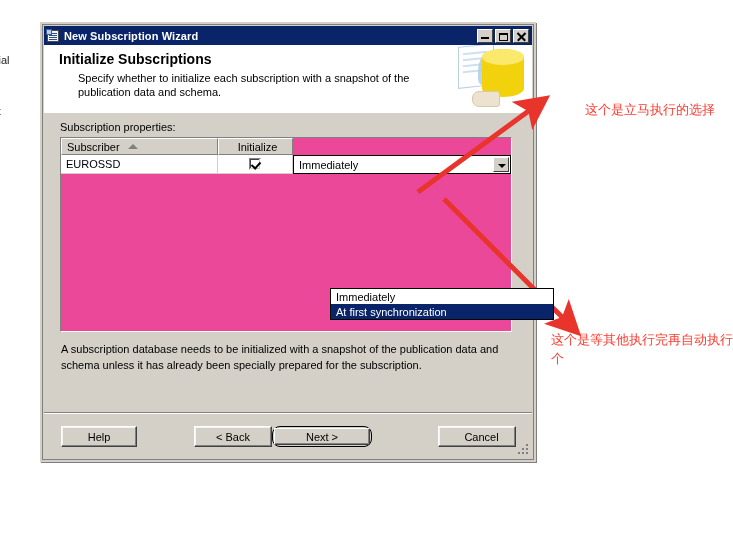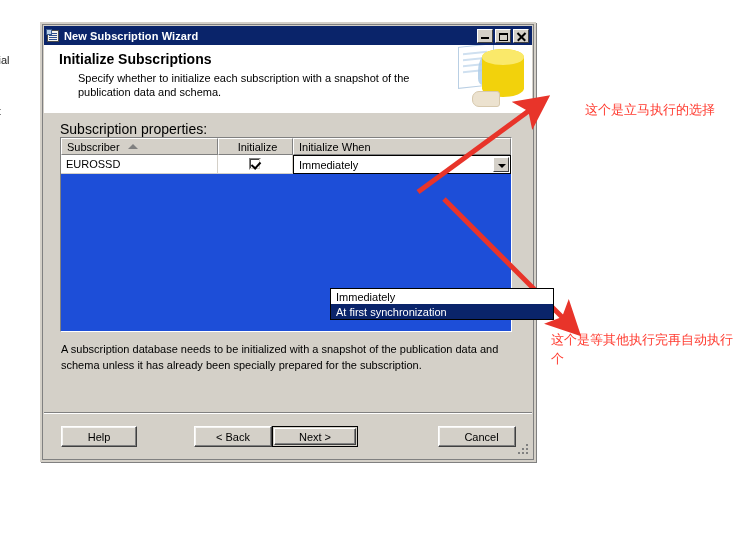--- a/index.html
+++ b/index.html
@@ -114,26 +114,26 @@
     position:absolute;right:30px;bottom:6px;width:26px;height:14px;
     background:#ece2cf;border:1px solid #d7c9ad;border-radius:7px 3px 3px 7px;
   }
 
   
   #body-area{
     position:absolute;left:2px;top:89px;right:2px;bottom:46px;
     background:#d4d0c8;
   }
   #props-label{
-    position:absolute;left:16px;top:8px;font-size:14px;color:#000;
+    position:absolute;left:16px;top:8px;font-size:11px;color:#000;
   }
   
   #grid{
     position:absolute;left:16px;top:24px;width:452px;height:195px;
-    background:#1d4ed8;
+    background:#ec4899;
     border-top:1px solid #808080;border-left:1px solid #808080;
     border-right:1px solid #ffffff;border-bottom:1px solid #ffffff;
     box-sizing:border-box;
   }
   #grid-head{display:flex;height:17px;}
   .gh{
     background:#d4d0c8;font-size:11px;color:#000;
     border-top:1px solid #ffffff;border-left:1px solid #ffffff;
     border-right:1px solid #808080;border-bottom:1px solid #808080;
     box-sizing:border-box;display:flex;align-items:center;
@@ -222,21 +222,21 @@
   .btn.default{border:1px solid #000000;box-shadow:none;}
   .btn.default .inner{
     position:absolute;inset:1px;
     border-top:1px solid #ffffff;border-left:1px solid #ffffff;
     border-right:1px solid #404040;border-bottom:1px solid #404040;
     box-shadow:inset -1px -1px 0 #808080;
     display:flex;align-items:center;justify-content:center;
   }
   #btn-help{left:17px;width:76px;}
   #btn-back{left:150px;width:78px;}
-  #btn-next{left:228px;width:86px;}
+  #btn-next{left:228px;width:100px;border-radius:8px;}
   #btn-finish{left:310px;width:79px;}
   #btn-cancel{left:394px;width:78px;padding-left:9px;}
 
   #grip{
     position:absolute;right:2px;bottom:2px;width:13px;height:13px;
   }
   #grip i{position:absolute;background:#808080;height:2px;width:2px;}
 
   
   .anno{
@@ -306,21 +306,20 @@
   <div id="body-area">
     <div id="props-label">Subscription properties:</div>
 
     <div id="grid">
       <div id="grid-head">
         <div class="gh c1">
           <span>Subscriber</span>
           <span class="sort-asc"></span>
         </div>
         <div class="gh c2">Initialize</div>
-        <div class="gh c3">Initialize When</div>
       </div>
       <div id="grid-row">
         <div class="gc c1">EUROSSD</div>
         <div class="gc c2">
           <span class="chk"></span>
         </div>
         <div class="gc c3">
           <div id="combo">
             <span id="combo-text">Immediately</span>
             <span id="combo-arrow"></span>

